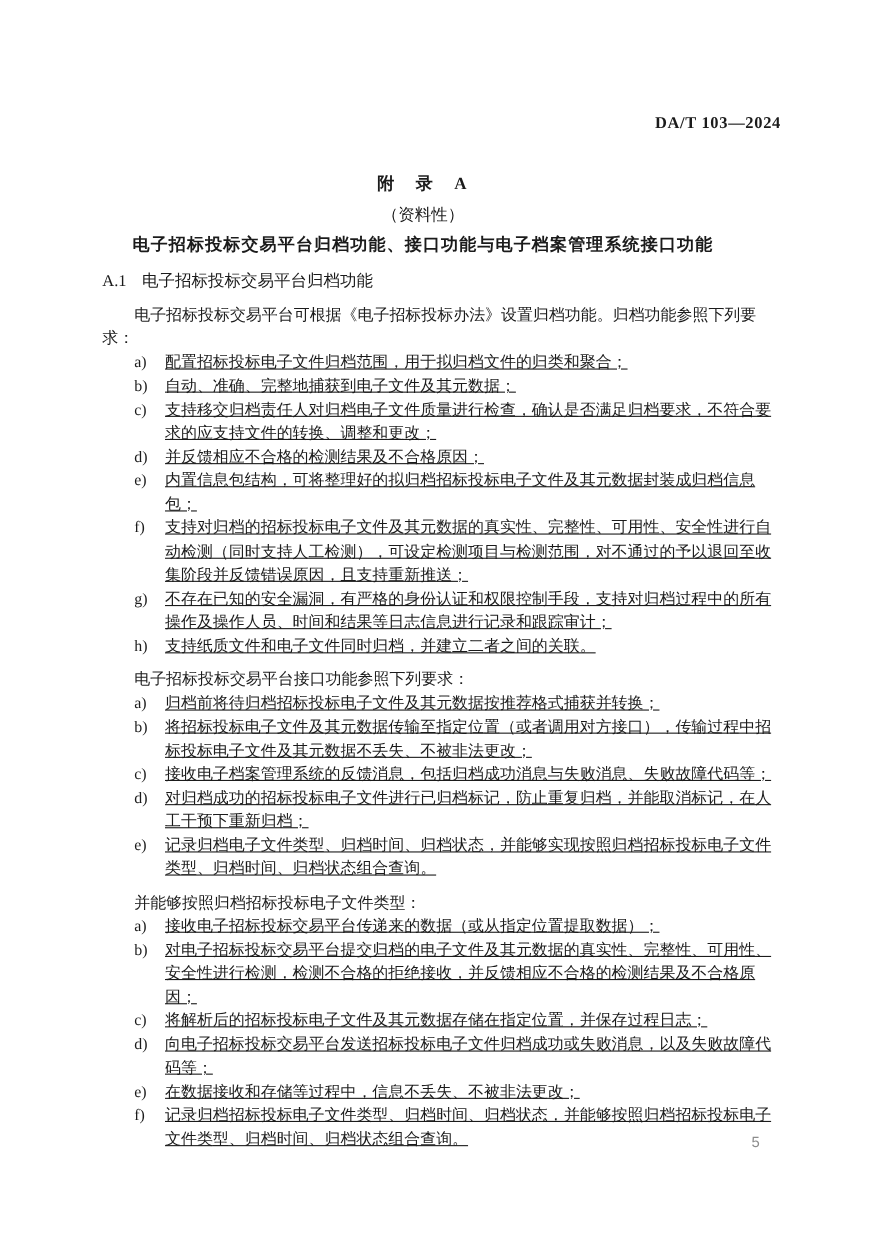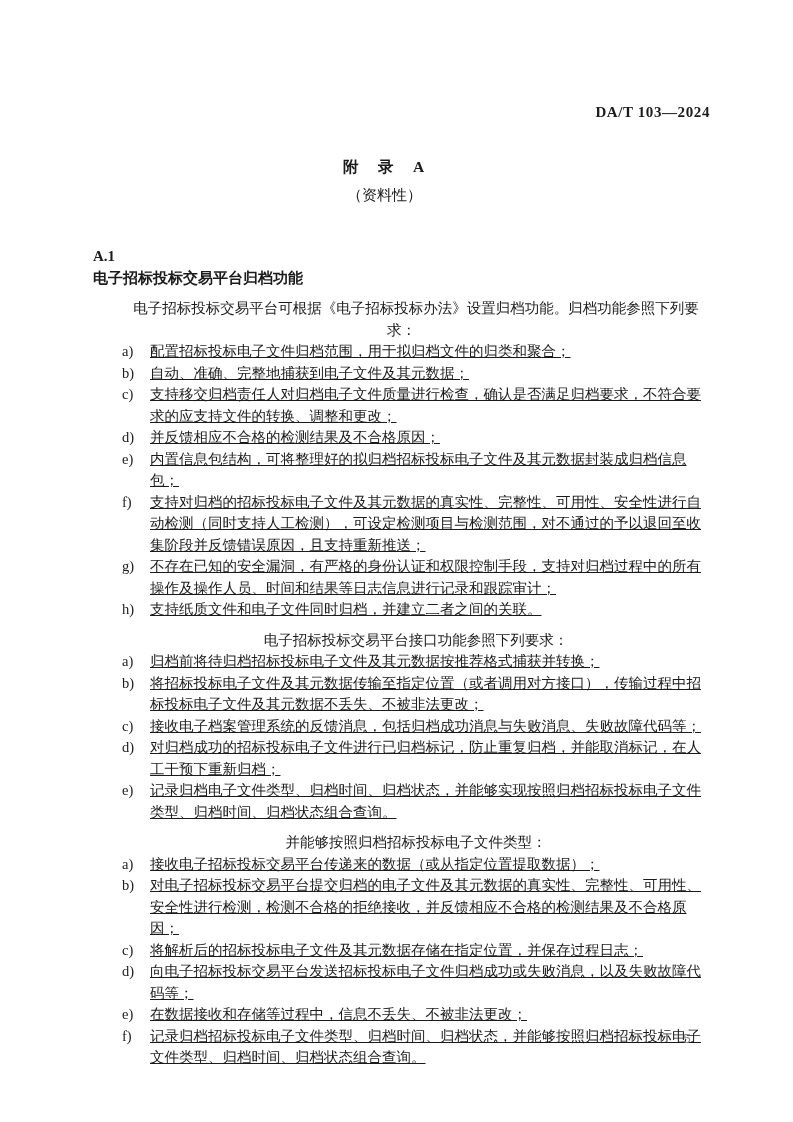--- a/index.html
+++ b/index.html
@@ -49,30 +49,28 @@
     position: absolute;
     top: 246px;
     left: 93px;
     width: 617px;
     font-size: 14.5px;
     line-height: 21.5px;
   }
   .section { margin-top: 8px; }
   .section:first-child { margin-top: 0; }
   .section-heading {
-    font-weight: bold;
+    font-weight: normal;
     font-size: 15px;
     display: flex;
-    flex-direction: column;
   }
   .section-number { flex: none; margin-right: 14px; }
   .section-intro {
     margin-top: 9px;
     text-indent: 29px;
-    text-align: center;
   }
   .item-list { padding-left: 29px; }
   .item { display: flex; }
   .item-label { flex: none; width: 28px; }
   .item-text { flex: 1; text-decoration: underline; }
   .page-number {
     position: absolute;
     top: 1031px;
     left: 669px;
     width: 36px;
@@ -85,20 +83,21 @@
 </head>
 <body>
 
 <div class="page">
 
   <div class="header-code">DA/T 103—2024</div>
 
   <div class="titles">
     <div class="appendix-label">附　录　A</div>
     <div class="classification">（资料性）</div>
+    <div class="main-title">电子招标投标交易平台归档功能、接口功能与电子档案管理系统接口功能</div>
   </div>
 
   <div class="body-content">
 
     <div class="section">
       <div class="section-heading">
         <span class="section-number">A.1</span>
         <span class="section-title">电子招标投标交易平台归档功能</span>
       </div>
       <div class="section-intro">电子招标投标交易平台可根据《电子招标投标办法》设置归档功能。归档功能参照下列要求：</div>

